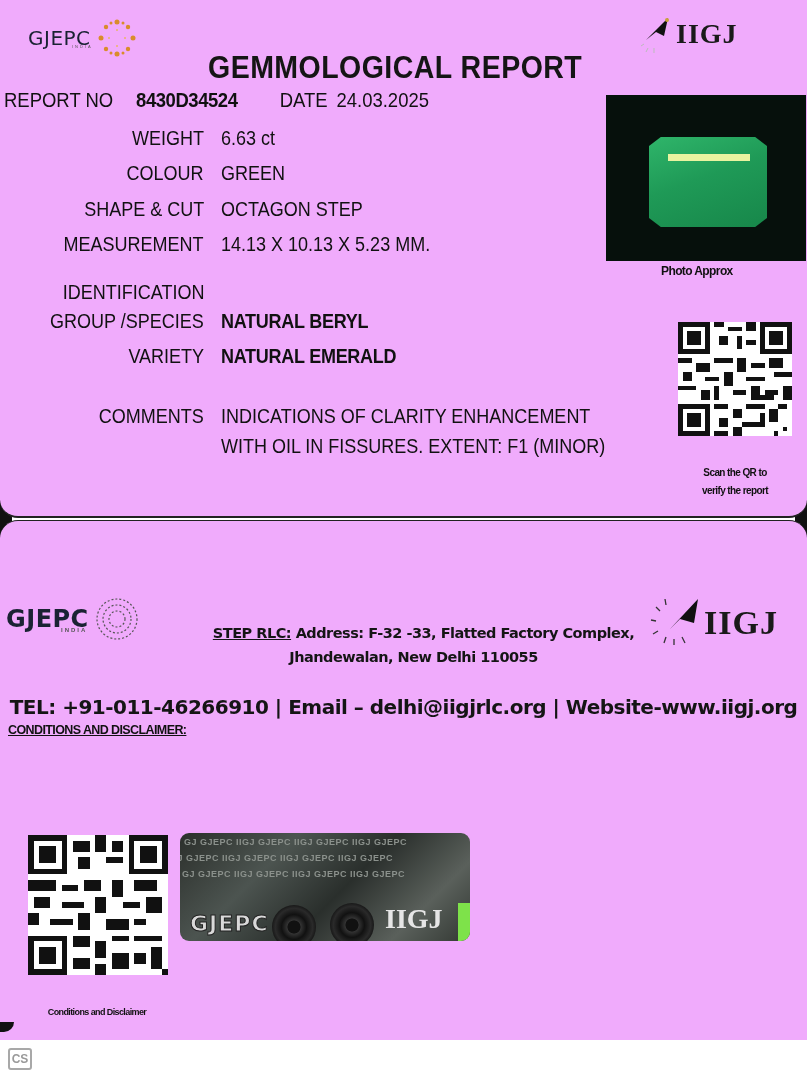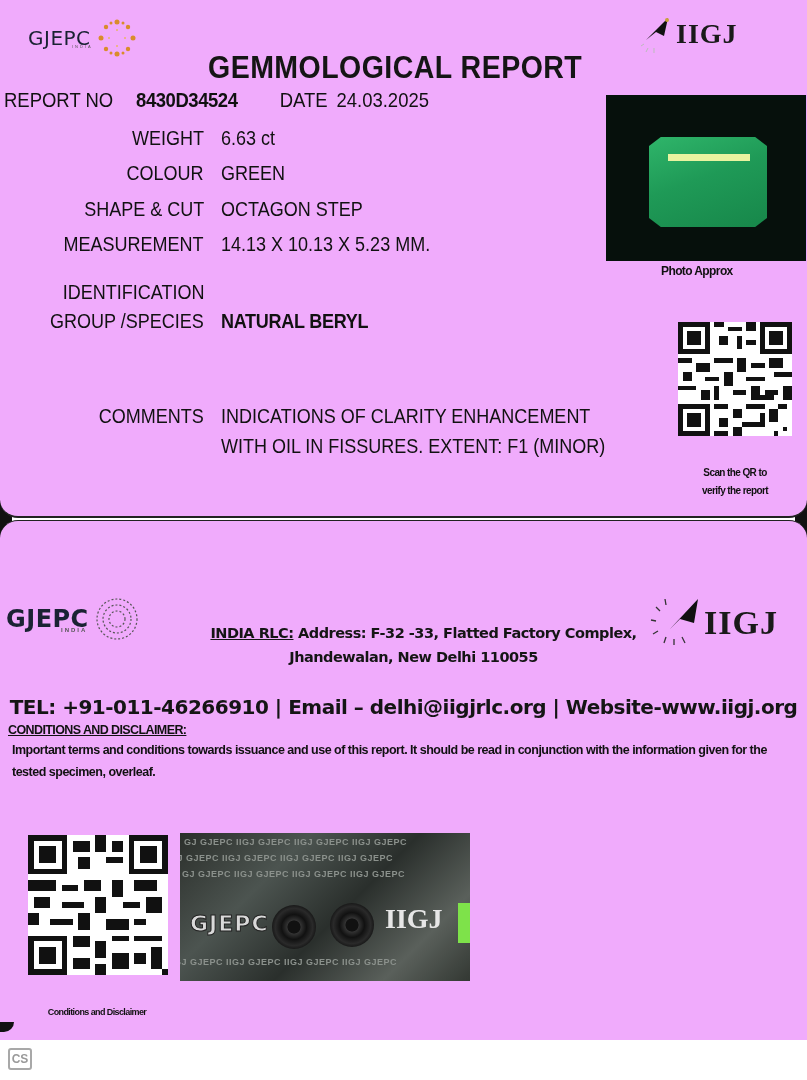--- a/index.html
+++ b/index.html
@@ -41,21 +41,21 @@
   .qr { position: absolute; background: #fff; }
   .qr svg { display: block; }
   .qr-caption { position: absolute; font-size: 10px; font-weight: 700; letter-spacing: -0.6px; text-align: center; line-height: 18px; margin-top: 24px; }
 
   .address { position: absolute; left: 0; width: 807px; text-align: center; font-family: "DejaVu Sans", sans-serif; font-weight: 700; font-size: 14.5px; color: #151515; letter-spacing: -0.5px; }
   .address u { text-decoration: underline; }
 
   .cond-title { position: absolute; left: 8px; top: 722px; font-size: 12.5px; font-weight: 700; text-decoration: underline; letter-spacing: -0.6px; }
   .cond-text { position: absolute; left: 12px; top: 740px; width: 790px; font-size: 12.5px; font-weight: 700; line-height: 22px; letter-spacing: -0.5px; }
 
-  .hologram { position: absolute; left: 180px; top: 832px; width: 290px; height: 148px; border-radius: 0; background: linear-gradient(135deg, #2b2f2b 0%, #4c5450 30%, #2a2f2c 55%, #5a605b 80%, #333833 100%); overflow: hidden; }
+  .hologram { position: absolute; left: 180px; top: 832px; width: 290px; height: 108px; border-radius: 9px; background: linear-gradient(135deg, #2b2f2b 0%, #4c5450 30%, #2a2f2c 55%, #5a605b 80%, #333833 100%); overflow: hidden; }
   .holo-row { position: absolute; left: 4px; font-size: 9px; font-weight: 700; color: #8b918c; white-space: nowrap; letter-spacing: 0.5px; }
   .holo-gjepc { position: absolute; left: 10px; top: 78px; font-size: 22px; font-weight: 700; color: #d9d9d9; font-family: "DejaVu Sans", sans-serif; letter-spacing: 1px; -webkit-text-stroke: 1px #222; }
   .holo-iigj { position: absolute; left: 205px; top: 70px; font-size: 28px; font-weight: 700; color: #e6e6e6; font-family: "Liberation Serif", serif; }
   .holo-wheel { position: absolute; width: 44px; height: 44px; border-radius: 50%; background: radial-gradient(circle, #111 20%, #333 22%, #111 40%, #2a2a2a 60%, #111 75%); }
   .holo-green { position: absolute; right: 0; top: 70px; width: 12px; height: 40px; background: #7ee24a; }
 
   .scan { position: absolute; left: 8px; top: 1048px; display: flex; align-items: center; color: #9a9a9a; font-size: 17px; }
   .cs-box { width: 24px; height: 22px; border: 2px solid #a8a8a8; border-radius: 3px; font-size: 12px; font-weight: 700; display: flex; align-items: center; justify-content: center; color: #9a9a9a; margin-right: 6px; }
 </style>
 </head>
@@ -135,20 +135,24 @@
     <span class="k">MEASUREMENT</span>
     <span class="v">14.13 X 10.13 X 5.23 MM.</span>
   </div>
 
   <div class="field-row" style="top:281px;padding-left:24px;">
     <span class="k">IDENTIFICATION</span>
   </div>
   <div class="field-row" style="top:310px;">
     <span class="k">GROUP /SPECIES</span>
     <span class="v bold">NATURAL BERYL</span>
+  </div>
+  <div class="field-row" style="top:345px;">
+    <span class="k">VARIETY</span>
+    <span class="v bold">NATURAL EMERALD</span>
   </div>
   <div class="field-row" style="top:405px;">
     <span class="k">COMMENTS</span>
     <span class="v">INDICATIONS OF CLARITY ENHANCEMENT</span>
   </div>
   <div class="field-row" style="top:435px;">
     <span class="v">WITH OIL IN FISSURES. EXTENT: F1 (MINOR)</span>
   </div>
 
   <div class="photo">
@@ -239,27 +243,26 @@
             <line x1="32" y1="42" x2="35" y2="48"></line>
             <line x1="16" y1="10" x2="15" y2="4"></line>
           </g>
         <polygon points="48,4 20,34 30,24 44,28" fill="#111"></polygon>
       </svg>
     </span>
     <span class="iigj-text" style="font-size:34px;">IIGJ</span>
   </div>
 
   <div class="address" style="top:104px;left:20px;">
-    <u>INDIA RLC:</u><span> Address: F-32 -33, Flatted Factory Complex,</span>
+    <u>STEP RLC:</u><span> Address: F-32 -33, Flatted Factory Complex,</span>
   </div>
   <div class="address" style="top:128px;left:10px;">Jhandewalan, New Delhi 110055</div>
   <div class="address" style="top:154px;font-size:20px;margin-top:20px;">TEL: +91-011-46266910 | Email – delhi@iigjrlc.org | Website-www.iigj.org</div>
 
   <div class="cond-title" style="top:202px;">CONDITIONS AND DISCLAIMER:</div>
-  <div class="cond-text" style="top:218px;">Important terms and conditions towards issuance and use of this report. It should be read in conjunction with the information given for the tested specimen, overleaf.</div>
 
   <div class="qr" style="left:28px;top:314px;width:140px;height:140px;">
     <svg width="140" height="140" viewBox="0 0 25 25" shape-rendering="crispEdges">
       <rect width="25" height="25" fill="#fff"></rect>
       <g fill="#111">
         <path d="M0 0h7v7h-7zM1 1v5h5v-5zM2 2h3v3h-3z" fill-rule="evenodd"></path>
         <path d="M18 0h7v7h-7zM19 1v5h5v-5zM20 2h3v3h-3z" fill-rule="evenodd"></path>
         <path d="M0 18h7v7h-7zM1 19v5h5v-5zM2 20h3v3h-3z" fill-rule="evenodd"></path>
         <rect x="8" y="1" width="3" height="2"></rect>
           <rect x="12" y="0" width="2" height="3"></rect>

